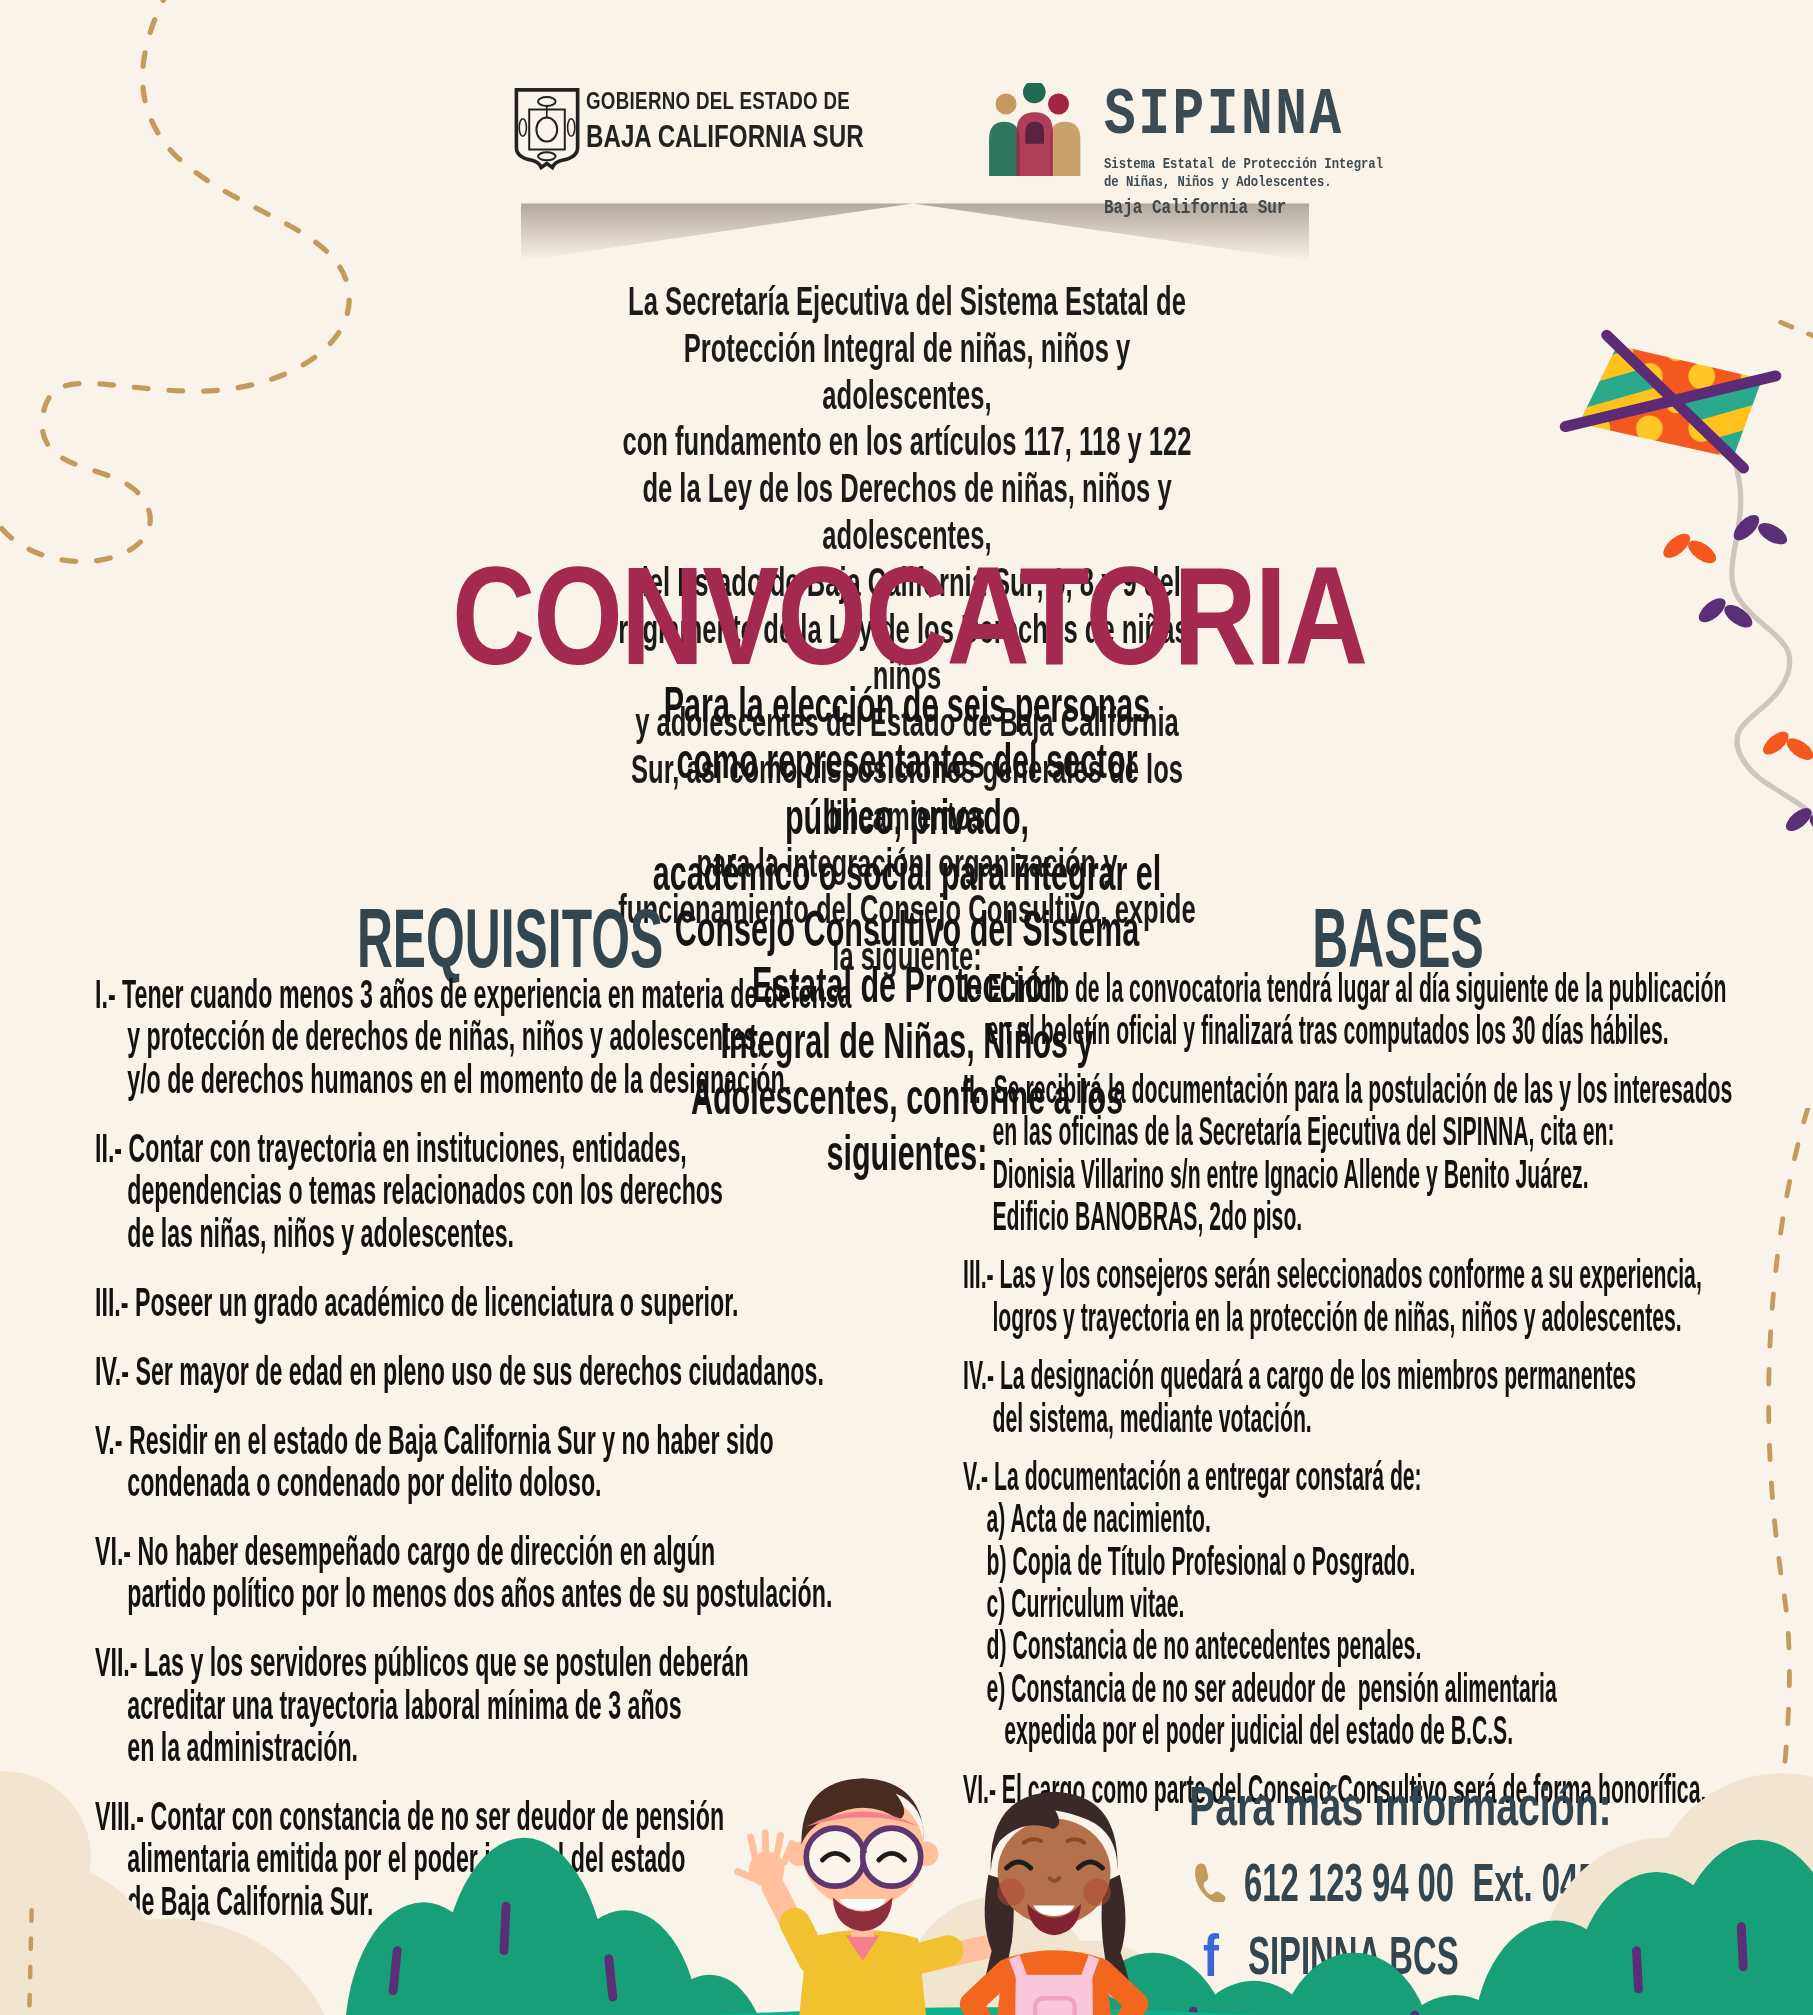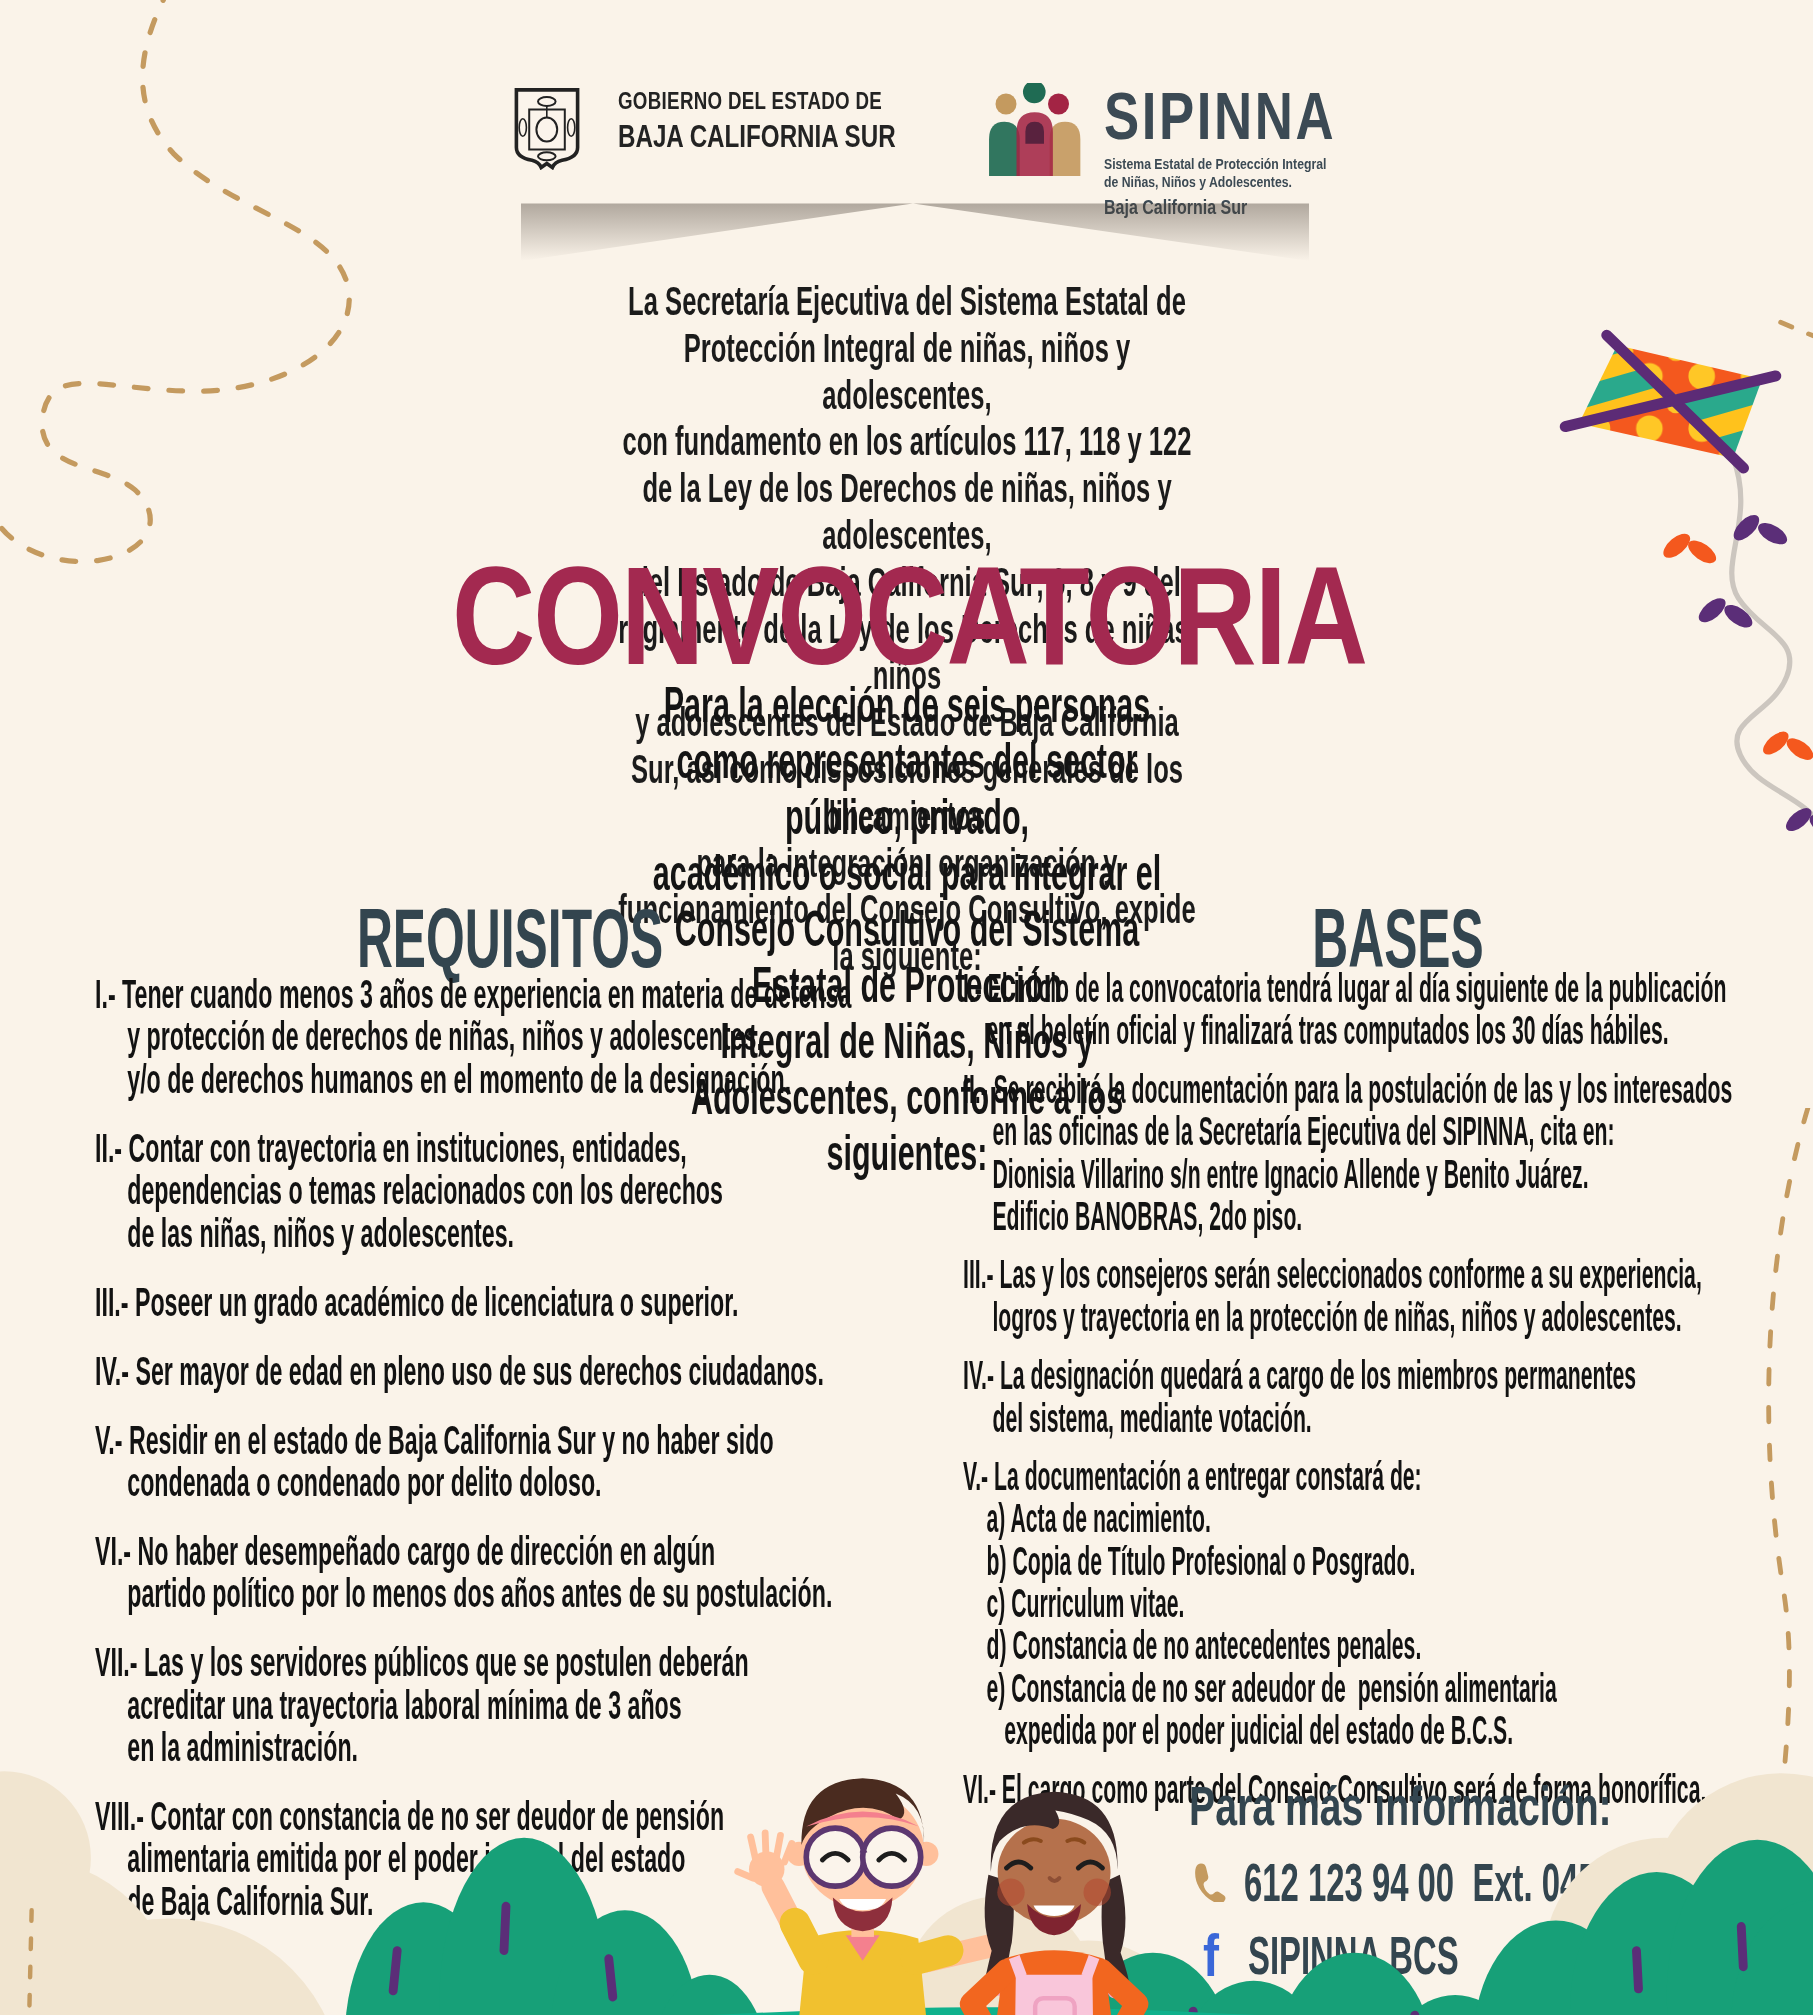--- a/index.html
+++ b/index.html
@@ -36,38 +36,38 @@
   <svg class="abs" style="left:0;top:0" width="395" height="613" viewBox="0 0 980 1520">
     <path d="M420,-30 C330,140 330,270 430,380 C580,530 840,560 865,720 C885,860 700,975 470,970
              C250,965 120,900 105,1040 C95,1170 260,1150 335,1215 C410,1285 370,1370 245,1390
              C140,1405 30,1360 -10,1290" fill="none" stroke="#C49A5F" stroke-width="13" stroke-linecap="round" stroke-dasharray="34 52"></path>
   </svg>
 
   <svg class="abs" style="left:4050;top:-105px" width="181" height="282" viewBox="0 0 450 700">
     <circle cx="500" cy="330" r="430" fill="#F2E7D3"></circle>
   </svg>
 
-  <div class="abs" style="left:514px;top:87px;display:flex;gap:38px;">
+  <div class="abs" style="left:514px;top:87px;display:flex;gap:6px;">
     <svg width="66" height="83" viewBox="0 0 165 205">
       <path d="M6,6 H159 V150 Q159,175 120,182 Q102,186 96,200 L82,190 L68,200 Q62,186 45,182 Q6,175 6,150 Z" fill="#FBF4EB" stroke="#222" stroke-width="9"></path>
       <rect x="38" y="55" width="89" height="100" fill="none" stroke="#222" stroke-width="5"></rect>
       <ellipse cx="82" cy="35" rx="22" ry="11" fill="none" stroke="#222" stroke-width="5"></ellipse>
       <ellipse cx="82" cy="105" rx="26" ry="30" fill="none" stroke="#222" stroke-width="5"></ellipse>
       <ellipse cx="22" cy="100" rx="9" ry="22" fill="none" stroke="#222" stroke-width="4"></ellipse>
       <ellipse cx="143" cy="100" rx="9" ry="22" fill="none" stroke="#222" stroke-width="4"></ellipse>
       <ellipse cx="82" cy="172" rx="22" ry="10" fill="none" stroke="#222" stroke-width="5"></ellipse>
       <line x1="82" y1="46" x2="82" y2="75" stroke="#222" stroke-width="4"></line>
     </svg>
     <div class="govtxt">
       <div class="gov1">GOBIERNO DEL ESTADO DE</div>
       <div class="gov2">BAJA CALIFORNIA SUR</div>
     </div>
   </div>
 
-  <div class="abs" style="left:985px;top:83px;display:flex;gap:18px;">
+  <div class="abs" style="left:985px;top:83px;display:flex;gap:18px;font-family:Liberation Mono, monospace;">
     <svg width="101" height="93" viewBox="0 0 250 230">
       <circle cx="52" cy="52" r="26" fill="#C49A5F"></circle>
       <circle cx="122" cy="22" r="28" fill="#1F6B53"></circle>
       <circle cx="182" cy="52" r="26" fill="#A32444"></circle>
       <path d="M10,230 V140 Q10,96 48,96 Q86,96 86,140 V230 Z" fill="#1F6B53" opacity="0.92"></path>
       <path d="M160,230 V140 Q160,96 198,96 Q236,96 236,140 V230 Z" fill="#C49A5F" opacity="0.92"></path>
       <path d="M78,230 V120 Q78,72 123,72 Q168,72 168,120 V230 Z" fill="#A32444" opacity="0.88"></path>
       <path d="M100,150 V120 Q100,96 123,96 Q146,96 146,120 V150 Z" fill="#2B1430" opacity="0.65"></path>
     </svg>
     <div class="siptxt">

